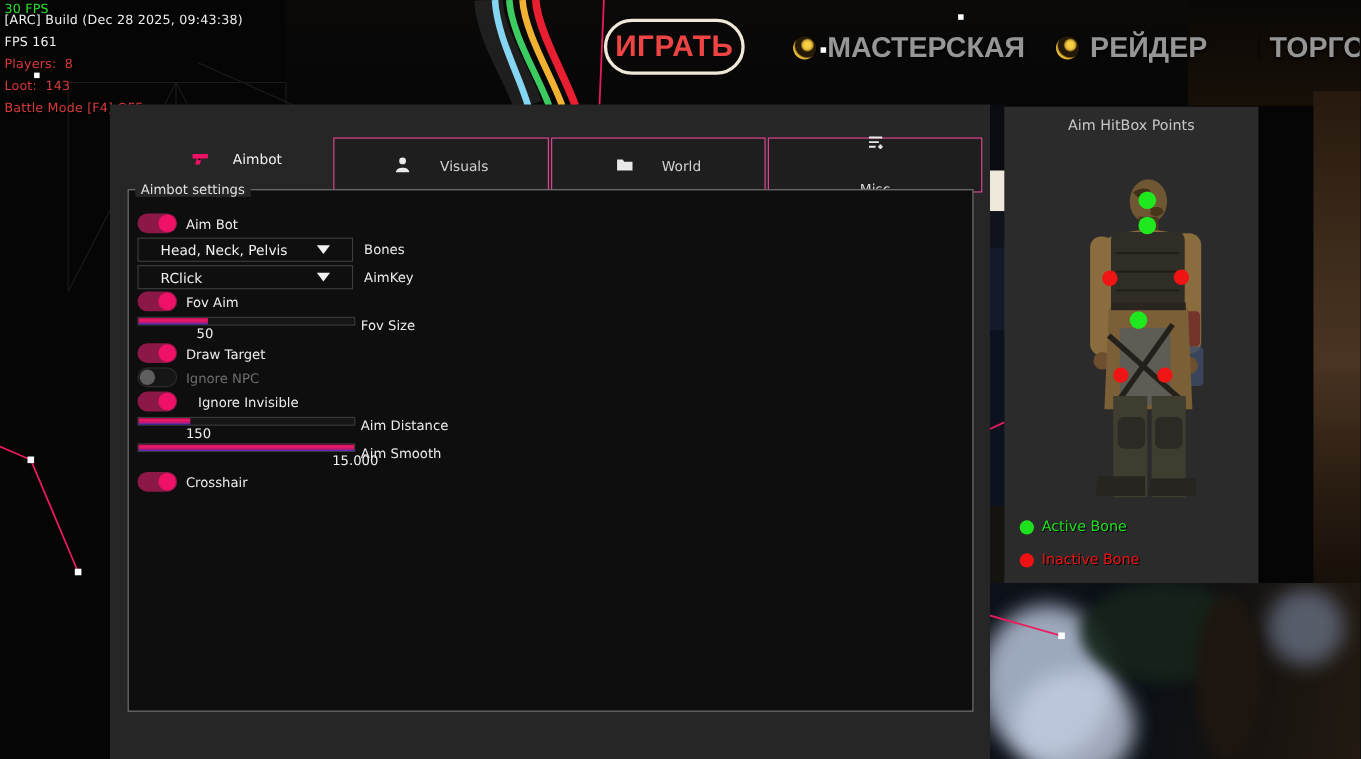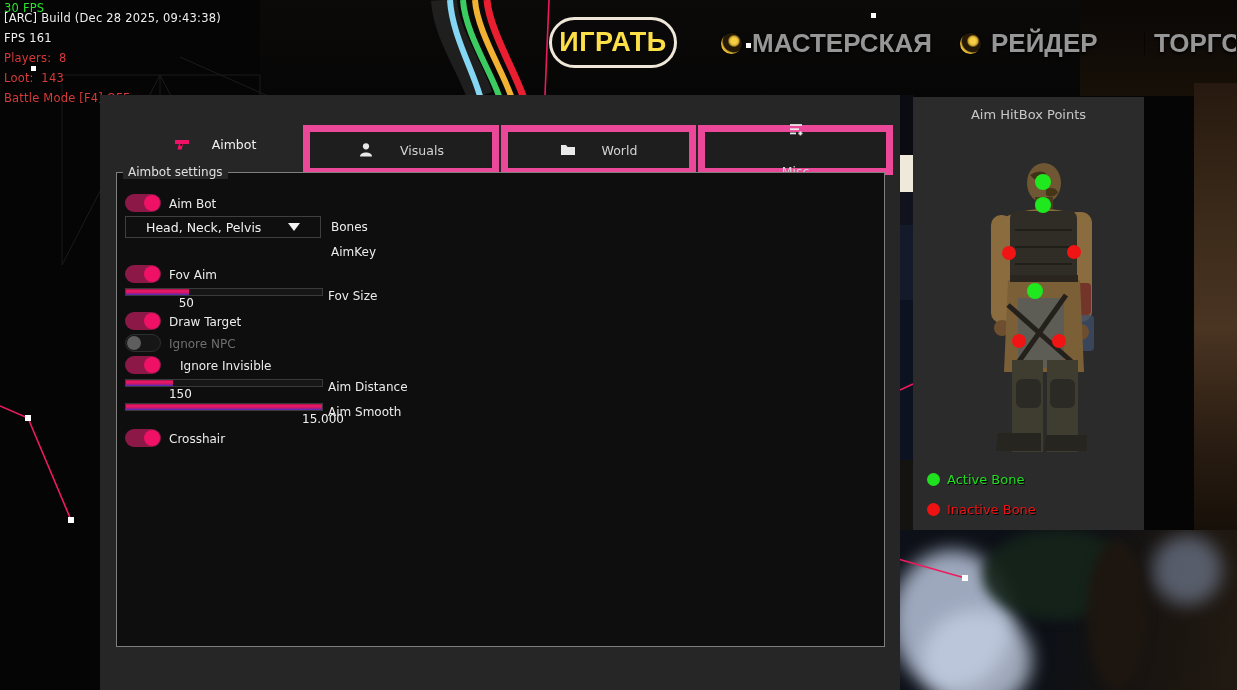--- a/index.html
+++ b/index.html
@@ -29,33 +29,33 @@
     text-shadow:1px 1px 0 #000; white-space:pre; }
   .hud-green { color:#2ae32a; }
   .hud-white { color:#efefef; }
   .hud-red { color:#d93a3a; }
   .wdot { position:absolute; width:5px; height:5px; background:#fff; }
 
   
   #play-btn { left:549px; top:17px; width:128px; height:51px; border:3px solid #efe8d8;
     border-radius:27px; display:flex; align-items:center; justify-content:center;
     background:rgba(10,8,6,.25); cursor:pointer; }
-  #play-btn span { color:#fde047; font-family:"Liberation Sans",sans-serif; font-weight:700;
+  #play-btn span { color:#ef4444; font-family:"Liberation Sans",sans-serif; font-weight:700;
     font-size:27px; letter-spacing:.5px; }
   .menu-item { position:absolute; top:28px; display:flex; align-items:center; gap:10px; cursor:pointer; }
   .menu-item .lbl { color:#969696; font-family:"Liberation Sans",sans-serif; font-weight:700;
     font-size:26px; letter-spacing:0; text-shadow:0 2px 3px #000; white-space:nowrap; }
   .coin { width:21px; height:21px; border-radius:50%;
     background:radial-gradient(circle at 62% 38%, #f6cf45 0 16%, #caa02c 26%, #241806 34% 58%, #d9ab2e 66%, #f2c83c 76%, #7a5c12 100%);
     box-shadow:0 0 0 1px rgba(0,0,0,.55); }
   #menu-item-trade { overflow:hidden; max-width:92px; }
 
   
   #main-panel { left:100px; top:95px; width:800px; height:595px; background:#262626; }
-  .tabbox { position:absolute; top:30px; height:50px; background:#1e1e1e; border:7px solid #ec4899;
+  .tabbox { position:absolute; top:30px; height:50px; background:#1e1e1e; border:1px solid #ec4899;
     display:flex; align-items:center; justify-content:center; gap:26px; cursor:pointer; }
   .tabbox .tab-label { color:#d4d4d4; font-size:12.5px; }
   #tab-aimbot { position:absolute; left:30px; top:30px; width:170px; height:39px; display:flex;
     align-items:center; justify-content:center; gap:22px; cursor:pointer; }
   #tab-aimbot .tab-label { color:#f0f0f0; font-size:12.5px; }
   .tab-icon { width:16px; height:16px; flex:0 0 auto; }
 
   #groupbox { position:absolute; left:16px; top:77px; width:769px; height:475px;
     background:#0e0e0e; border:1px solid #7e7e7e; }
   #groupbox-legend { position:absolute; left:6px; top:-8px; background:#262626; padding:0 5px;
@@ -210,20 +210,24 @@
           <div class="knob"></div>
         </div>
       <span class="ctl-label" style="left:52px;top:24px;">Aim Bot</span>
 
       <div class="combo" style="left:8px;top:43px;">
         <span class="combo-value">Head, Neck, Pelvis</span>
         <span class="caret"></span>
       </div>
       <span class="ctl-label" style="left:214px;top:47px;">Bones</span>
 
+      <div class="combo" style="left:8px;top:68px;">
+        <span class="combo-value">RClick</span>
+        <span class="caret"></span>
+      </div>
       <span class="ctl-label" style="left:214px;top:72px;">AimKey</span>
 
       <div class="toggle on" style="left:8px;top:92px;">
           <div class="knob"></div>
         </div>
       <span class="ctl-label" style="left:52px;top:95px;">Fov Aim</span>
 
       <div class="slider" style="left:8px;top:115px;">
         <div class="fill" style="width: 32%;"></div>
       </div>

